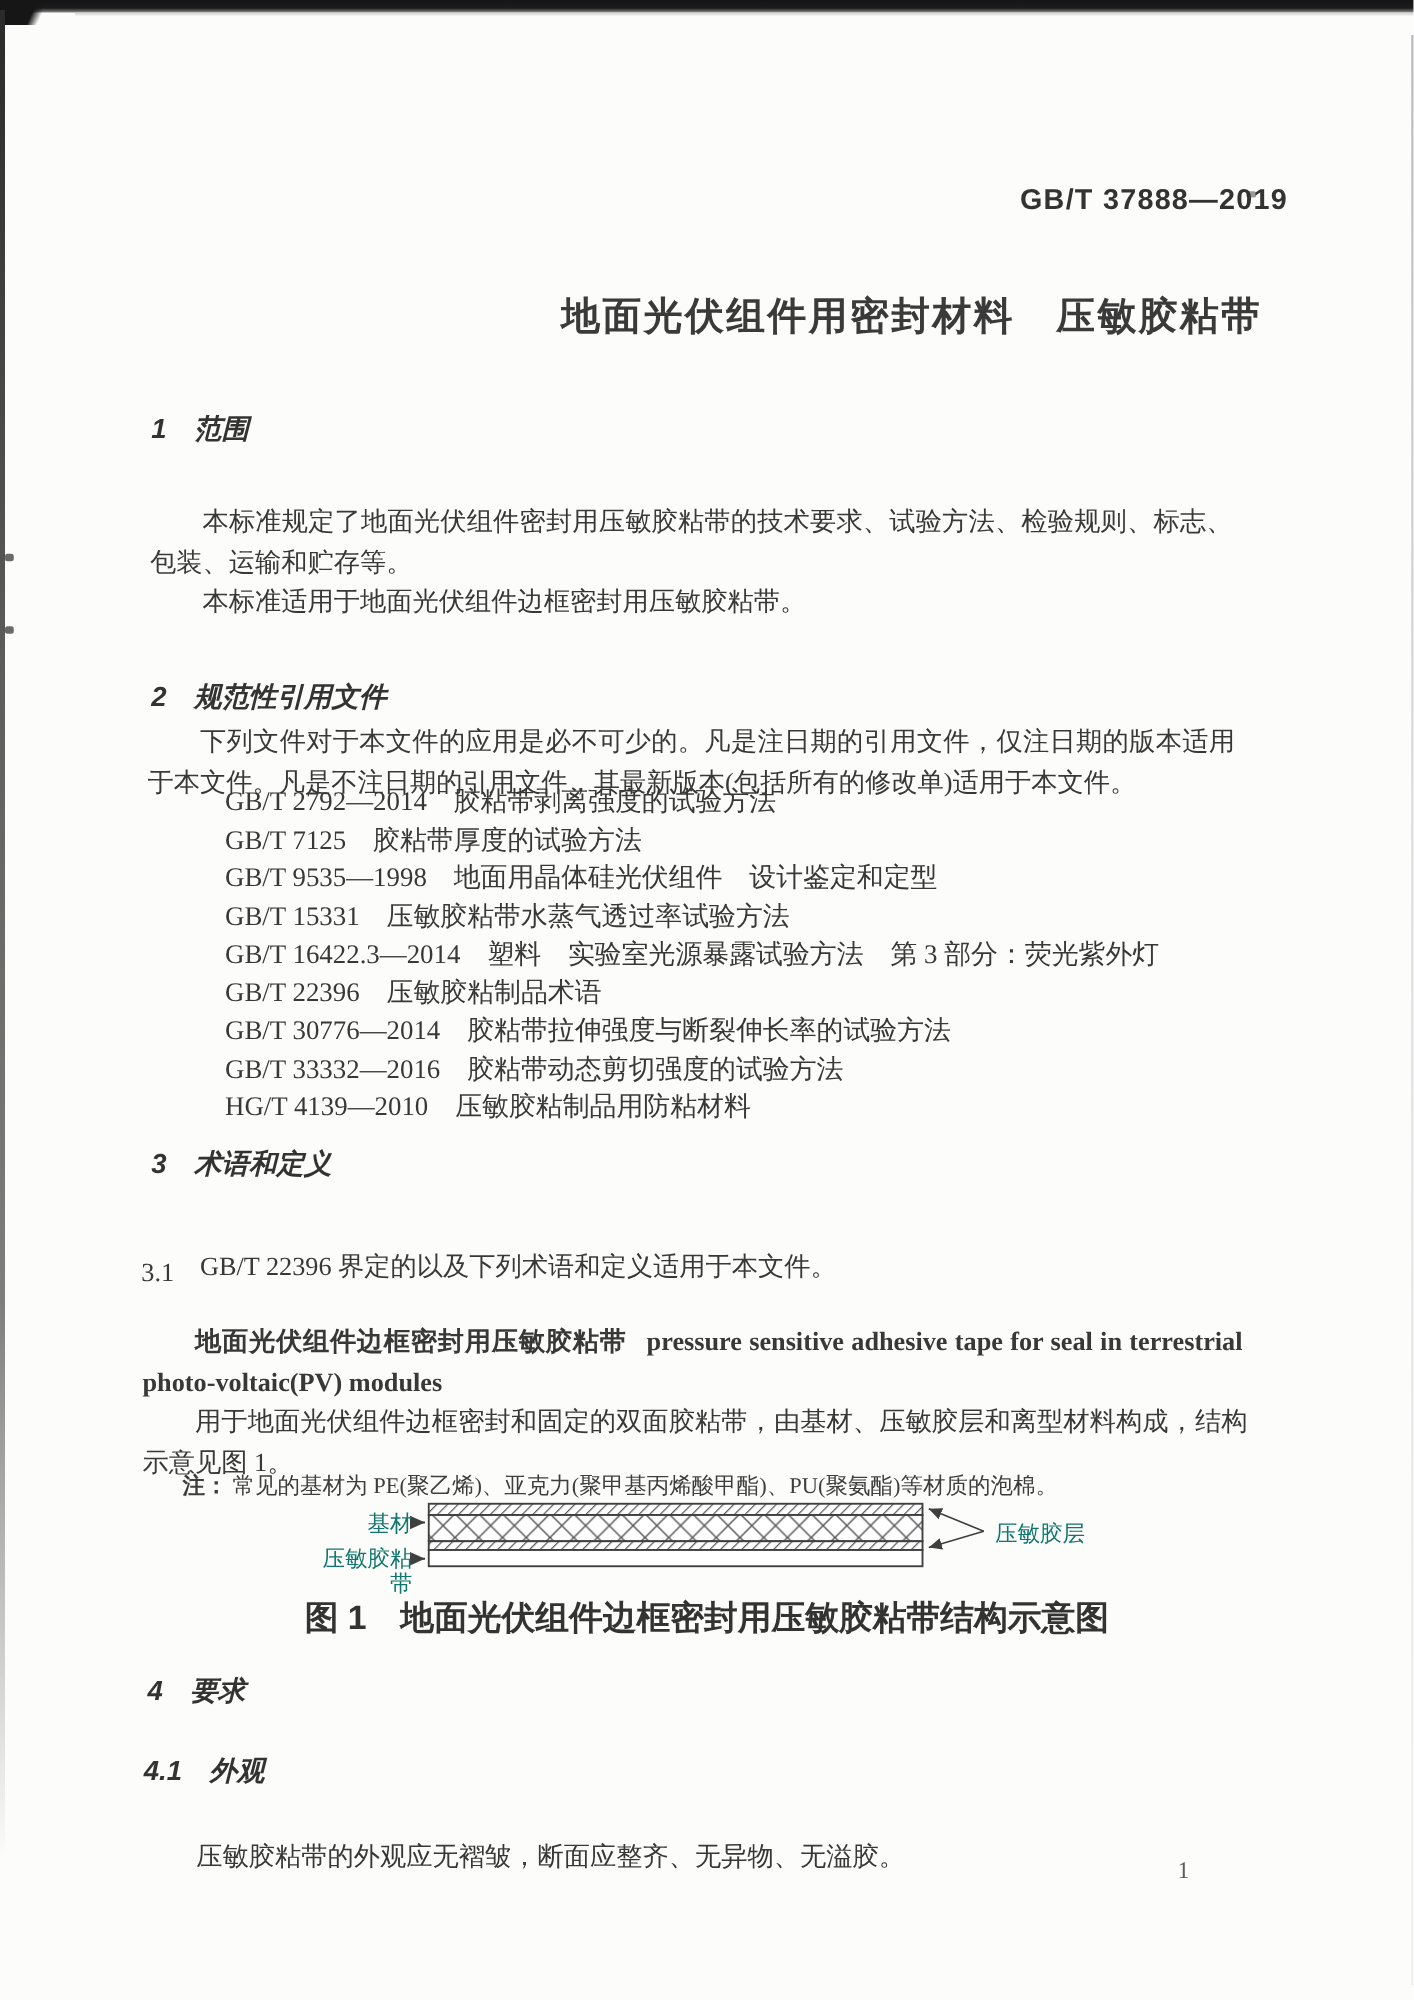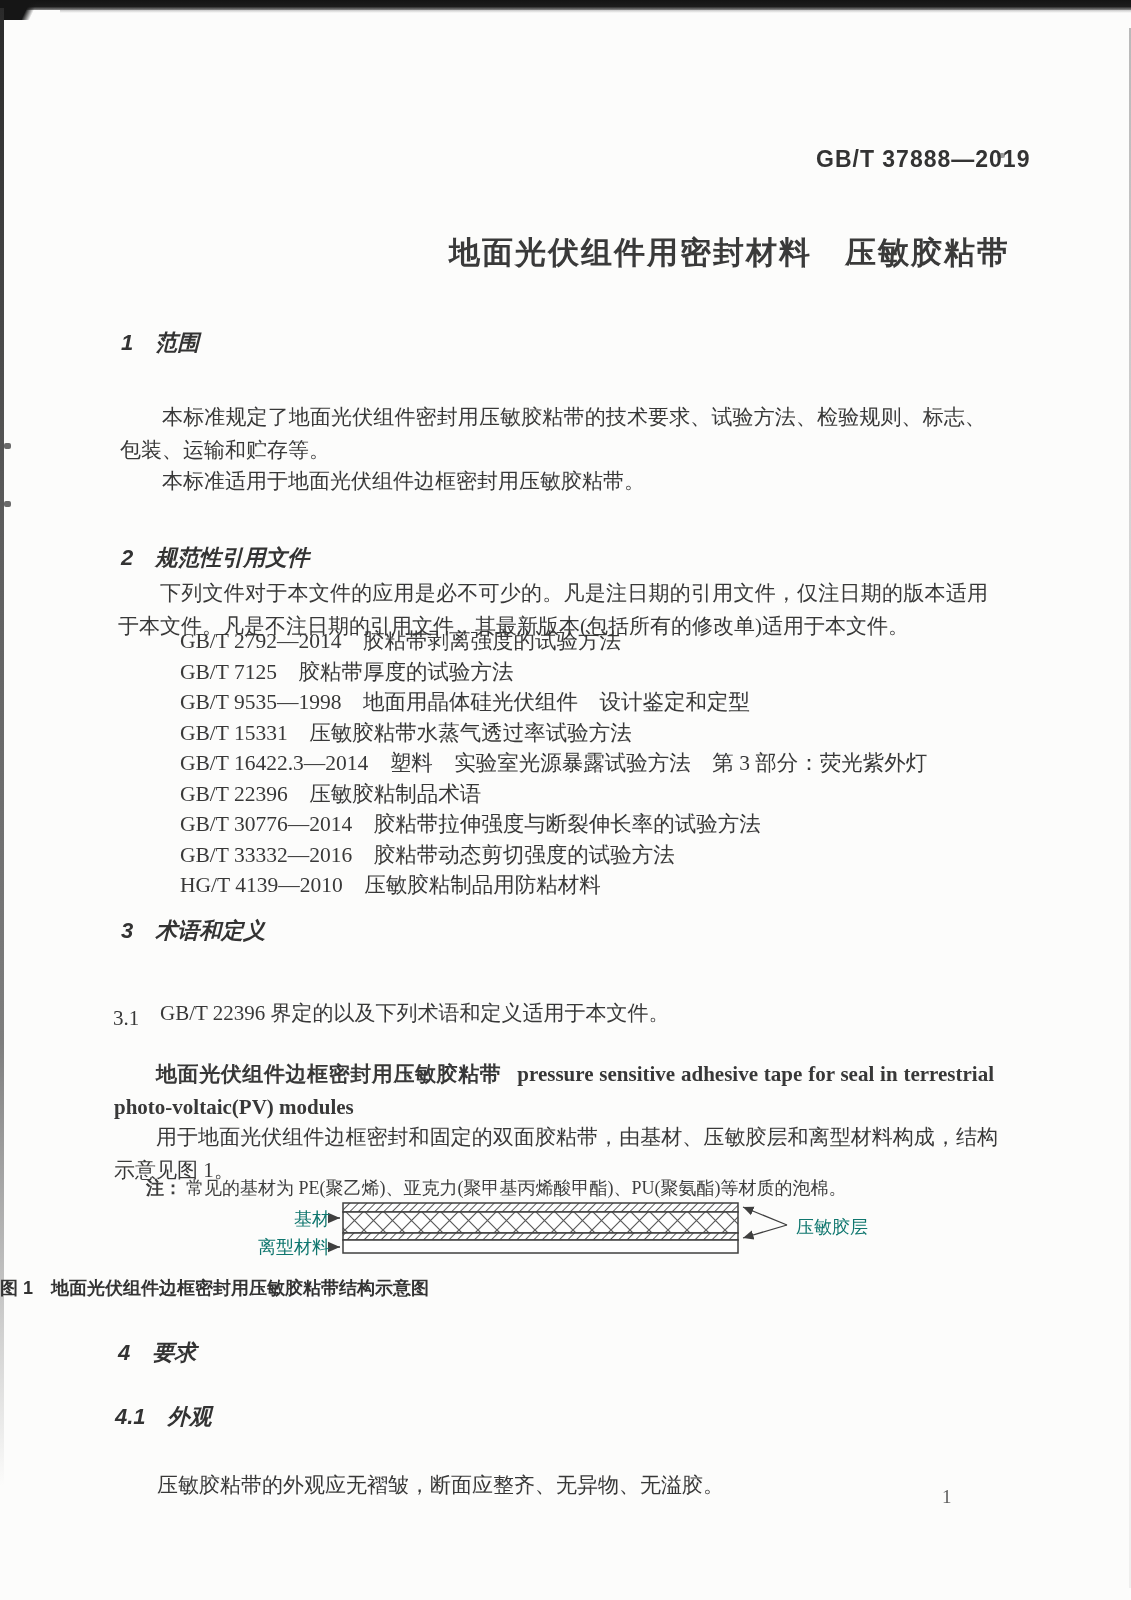--- a/index.html
+++ b/index.html
@@ -47,21 +47,21 @@
   .refs{top:626px;left:164px;width:850px;font-size:21.5px;line-height:30.5px;color:#383838;margin-left:16px;}
   .refs .ref{white-space:nowrap;}
   .s3-intro{top:976px;left:118px;width:870px;}
   .term-no{top:1006px;left:113px;font-size:21px;color:#383838;}
   .term-p{top:1036px;left:114px;width:880px;}
   .term-zh{font-weight:bold;font-family:"Liberation Sans","DejaVu Sans",sans-serif;margin-right:16px;}
   .term-en{font-weight:bold;}
   .def-p{top:1100px;left:114px;width:884px;}
   .note-p{top:1158px;left:146px;width:840px;font-size:18px;color:#3e3e3e;}
   .note-label{font-weight:bold;margin-right:4px;}
-  .fig-caption{top:1276px;left:0;width:1131px;font-weight:bold;font-size:18px;color:#333;}
+  .fig-caption{top:1276px;left:0;width:1131px;text-align:center;font-weight:bold;font-size:27px;color:#333;}
   .s41-p{top:1448px;left:115px;width:870px;}
   .page-number{top:1486px;left:942px;font-size:19px;color:#5d5d5d;}
 
   
   .figure{top:1192px;left:250px;width:640px;height:70px;}
   .fig-label{position:absolute;font-size:18px;color:#0f766e;line-height:20px;}
   .lbl-substrate{top:17px;left:20px;width:60px;text-align:right;}
   .lbl-release{top:45px;left:8px;width:72px;text-align:right;}
   .lbl-adhesive{top:25px;left:546px;}
   .figure svg{position:absolute;top:0;left:0;}
@@ -126,21 +126,21 @@
       <rect x="93" y="11" width="395" height="9" fill="url(#diag)" stroke="#3f3f3f" stroke-width="1.5"></rect>
       <rect x="93" y="20" width="395" height="21" fill="url(#cross)" stroke="#3f3f3f" stroke-width="1.5"></rect>
       <rect x="93" y="41" width="395" height="7" fill="url(#diag)" stroke="#3f3f3f" stroke-width="1.5"></rect>
       <rect x="93" y="48" width="395" height="13" fill="#ffffff" stroke="#3f3f3f" stroke-width="1.5"></rect>
       <line x1="82" y1="26" x2="90" y2="26" stroke="#3f3f3f" stroke-width="1.5" marker-end="url(#arrow)"></line>
       <line x1="82" y1="55" x2="90" y2="55" stroke="#3f3f3f" stroke-width="1.5" marker-end="url(#arrow)"></line>
       <line x1="537" y1="33" x2="493" y2="15" stroke="#3f3f3f" stroke-width="1.3" marker-end="url(#arrow)"></line>
       <line x1="537" y1="33" x2="493" y2="46" stroke="#3f3f3f" stroke-width="1.3" marker-end="url(#arrow)"></line>
     </svg>
     <span class="fig-label lbl-substrate">基材</span>
-    <span class="fig-label lbl-release">离型材料</span>
+    <span class="fig-label lbl-release">压敏胶粘带</span>
     <span class="fig-label lbl-adhesive">压敏胶层</span>
   </div>
   <div class="abs fig-caption sans">图 1　地面光伏组件边框密封用压敏胶粘带结构示意图</div>
 
   <div class="abs h1 sans s4-h">4　要求</div>
   <div class="abs h1 sans s41-h">4.1　外观</div>
   <p class="abs body-p indent s41-p">压敏胶粘带的外观应无褶皱，断面应整齐、无异物、无溢胶。</p>
 
   <div class="abs page-number">1</div>
 

